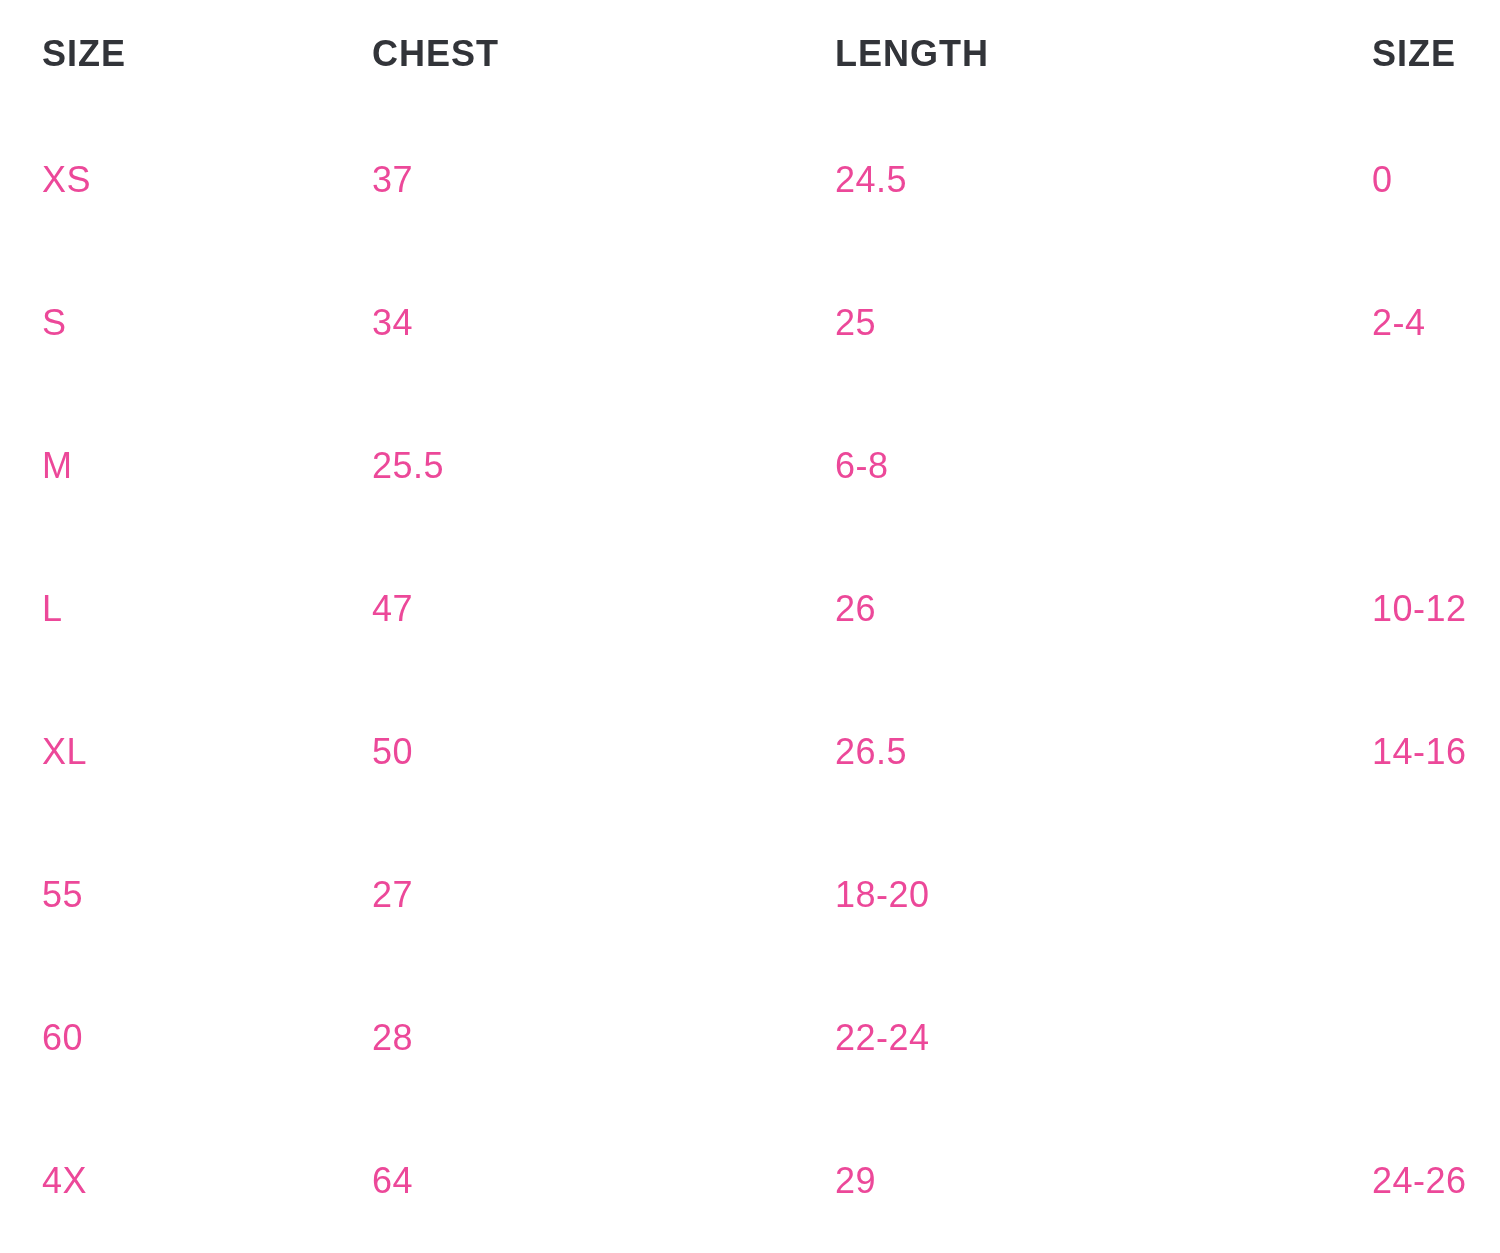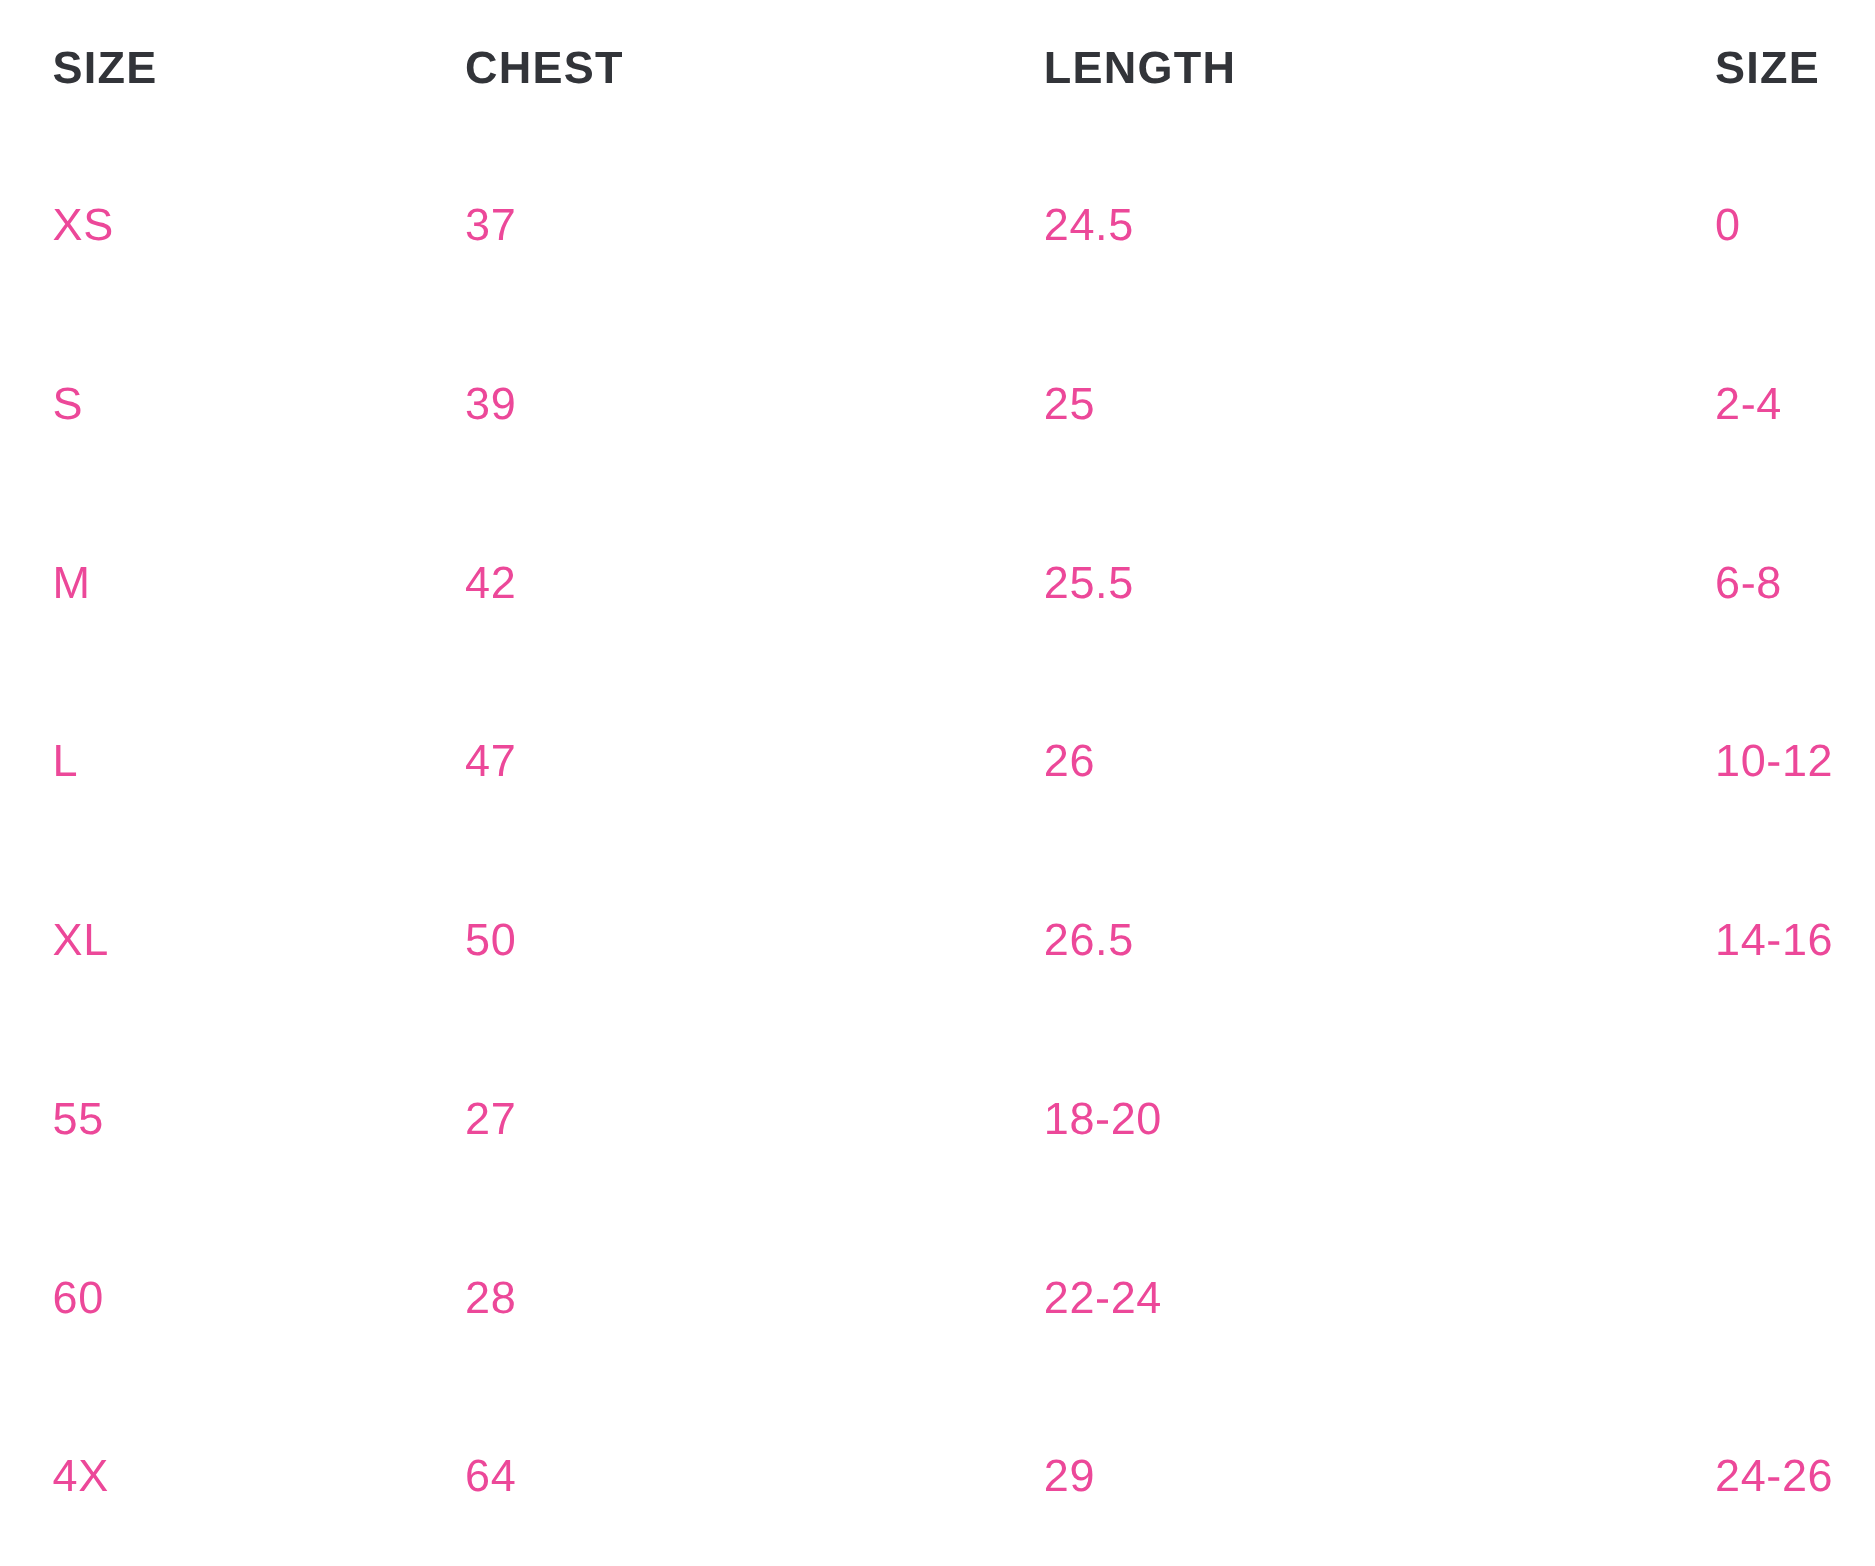--- a/index.html
+++ b/index.html
@@ -56,28 +56,27 @@
   <div id="rows-container">
   <div class="row">
     <div class="cell">XS</div>
     <div class="cell">37</div>
     <div class="cell">24.5</div>
     <div class="cell">0</div>
   </div>
 
   <div class="row">
     <div class="cell">S</div>
-    <div class="cell">39</div>
+    <div class="cell">34</div>
     <div class="cell">25</div>
     <div class="cell">2-4</div>
   </div>
 
   <div class="row">
     <div class="cell">M</div>
-    <div class="cell">42</div>
     <div class="cell">25.5</div>
     <div class="cell">6-8</div>
   </div>
 
   <div class="row">
     <div class="cell">L</div>
     <div class="cell">47</div>
     <div class="cell">26</div>
     <div class="cell">10-12</div>
   </div>

